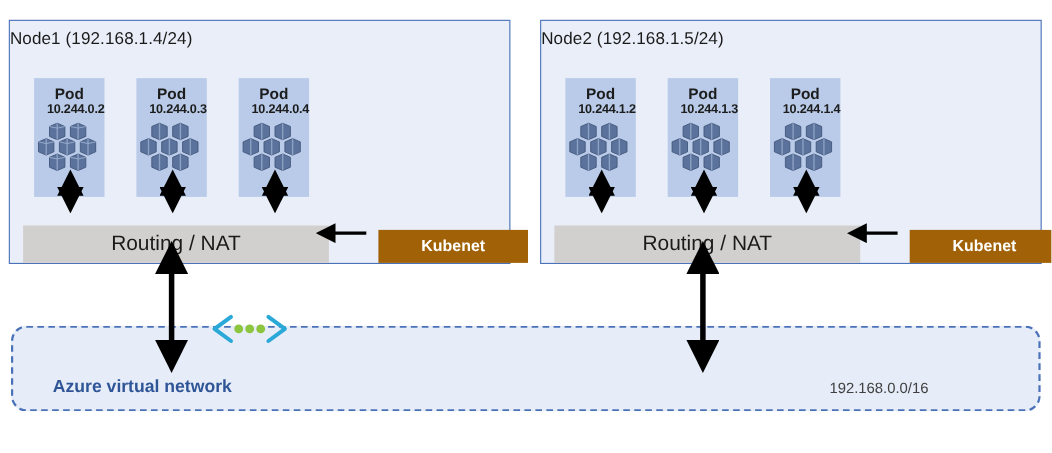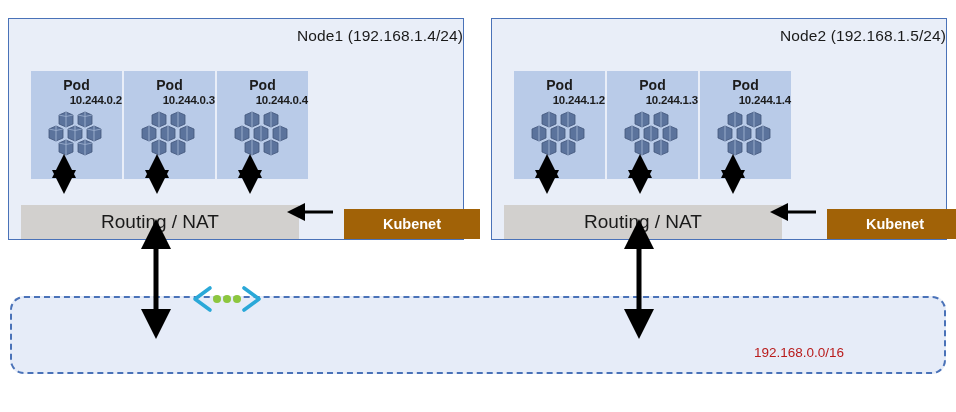--- a/index.html
+++ b/index.html
@@ -28,31 +28,31 @@
     box-sizing: border-box;
   }
   #node1 { left: 8px;   width: 456px; }
   #node2 { left: 491px; width: 456px; }
 
   .node-title {
     position: absolute;
     top: 8px;
     left: 0;
     width: 100%;
-    text-align: right;
+    text-align: left;
     font-size: 15.5px;
     color: #1a1a1a;
     letter-spacing: 0.1px;
   }
 
   
   .pod-box {
     position: absolute;
     top: 52px;
-    width: 91px;
+    width: 64px;
     height: 108px;
     background: #b9cbe8;
     box-sizing: border-box;
   }
   .pod-title {
     margin-top: 7px;
     text-align: center;
     font-size: 14px;
     font-weight: 700;
     color: #1c1c1c;
@@ -162,21 +162,21 @@
     top: 45px;
     font-size: 16px;
     font-weight: 700;
     color: #2f5597;
   }
   #vnet-cidr {
     position: absolute;
     left: 742px;
     top: 47px;
     font-size: 13.5px;
-    color: #b91c1c;
+    color: #404040;
   }
 
   
   #chevron-dots {
     position: absolute;
     left: 188px;
     top: 284px;
     width: 78px;
     height: 30px;
   }
@@ -423,20 +423,21 @@
             </g>
         </g>
       </svg>
     </div>
 
     <div class="routing-bar">Routing / NAT</div>
     <div class="kubenet-box">Kubenet</div>
   </div>
 
   <div id="vnet">
+    <div id="vnet-name">Azure virtual network</div>
     <div id="vnet-cidr">192.168.0.0/16</div>
   </div>
 
   <svg id="chevron-dots" viewBox="0 0 78 30">
     <path d="M22 4 L7 15 L22 26" fill="none" stroke="#2aa8d8" stroke-width="3.6" stroke-linecap="round" stroke-linejoin="round"></path>
     <path d="M56 4 L71 15 L56 26" fill="none" stroke="#2aa8d8" stroke-width="3.6" stroke-linecap="round" stroke-linejoin="round"></path>
     <circle cx="29" cy="15" r="4" fill="#8cc63f"></circle>
     <circle cx="39" cy="15" r="4" fill="#8cc63f"></circle>
     <circle cx="49" cy="15" r="4" fill="#8cc63f"></circle>
   </svg>

